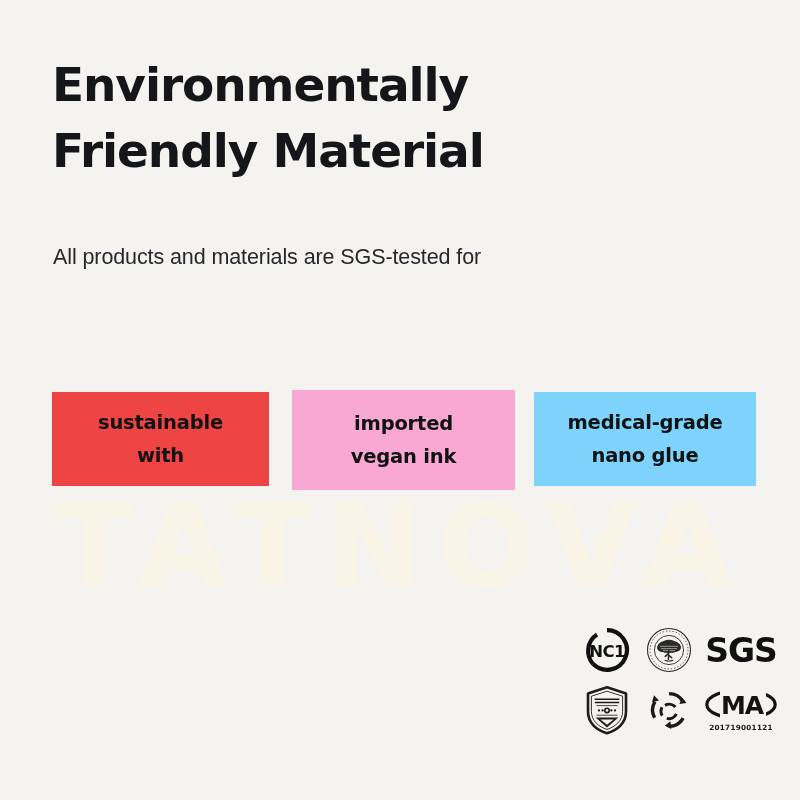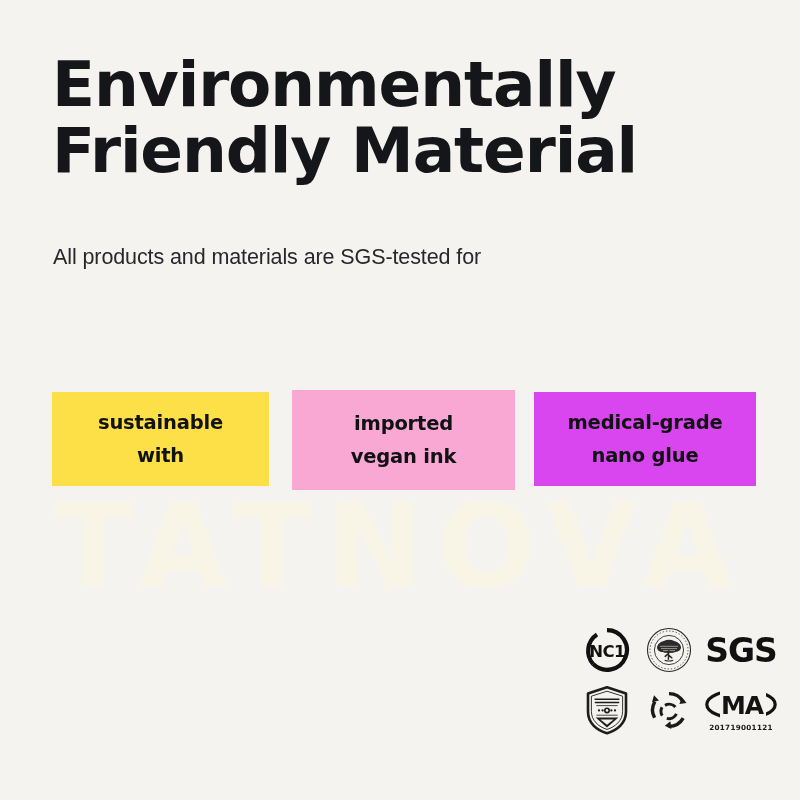--- a/index.html
+++ b/index.html
@@ -42,21 +42,21 @@
     padding:0;
   }
 
   #headline {
     position:absolute;
     left:52px;
     top:52px;
     width:640px;
     font-family:"DejaVu Sans", sans-serif;
     font-weight:700;
-    font-size:63px;
+    font-size:47px;
     line-height:66px;
     letter-spacing:-1.1px;
     color:#151619;
   }
   #headline .hl-line { display:block; }
 
   #subcopy {
     position:absolute;
     left:53px;
     top:238px;
@@ -87,23 +87,23 @@
     font-family:"DejaVu Sans", sans-serif;
     font-weight:700;
     font-size:19.5px;
     line-height:33px;
     letter-spacing:-0.2px;
     color:#111214;
     text-align:center;
   }
   .badge .bline { display:block; }
 
-  .badge-0 { left:0px;   width:217px; height:94px; top:2px; background:#fde047; }
+  .badge-0 { left:0px;   width:217px; height:94px; top:2px; background:#ef4444; }
   .badge-1 { left:240px; width:223px; height:100px; top:0px; background:#f9a8d4; }
-  .badge-2 { left:482px; width:222px; height:94px;  top:2px; background:#d946ef; }
+  .badge-2 { left:482px; width:222px; height:94px;  top:2px; background:#7dd3fc; }
 
   
   #certs {
     position:absolute;
     left:576px;
     top:620px;
     width:206px;
     height:128px;
     display:grid;
     grid-template-columns:62px 62px 82px;

